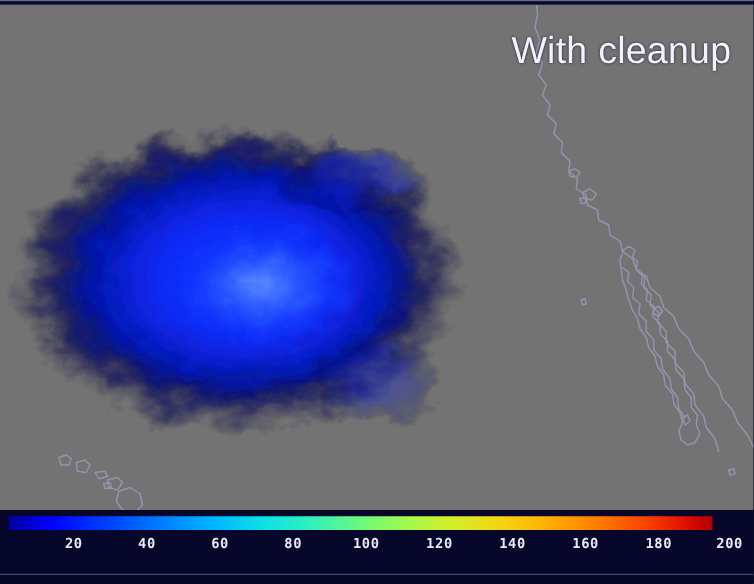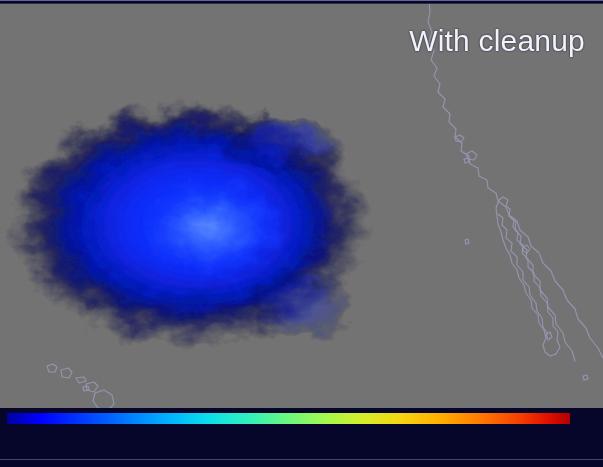--- a/index.html
+++ b/index.html
@@ -239,16 +239,28 @@
         <path d="M95,389 L104,386 L112,391 L114,400 L108,406
                  L98,404 L93,397 Z"></path>
       </svg>
     </div>
 
     <div id="panel-title">With cleanup</div>
   </div>
 
   <div id="colorbar-wrap">
     <div id="colorbar"></div>
+    <div id="colorbar-ticklabels">
+      <span class="cb-tick" style="left:9.8%">20</span>
+      <span class="cb-tick" style="left:19.5%">40</span>
+      <span class="cb-tick" style="left:29.2%">60</span>
+      <span class="cb-tick" style="left:38.9%">80</span>
+      <span class="cb-tick" style="left:48.6%">100</span>
+      <span class="cb-tick" style="left:58.3%">120</span>
+      <span class="cb-tick" style="left:68.0%">140</span>
+      <span class="cb-tick" style="left:77.7%">160</span>
+      <span class="cb-tick" style="left:87.4%">180</span>
+      <span class="cb-tick" style="left:96.8%">200</span>
+    </div>
   </div>
 
   <div class="frame-line bottom"></div>
 </div>
 
 </body></html>

